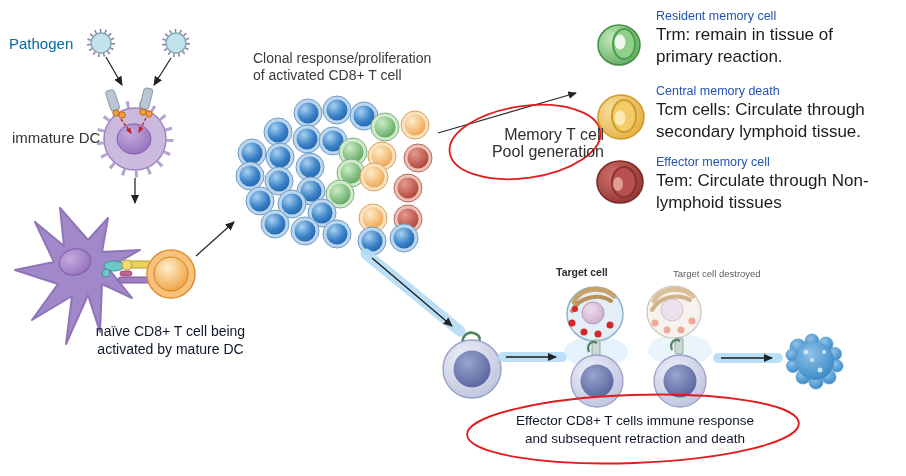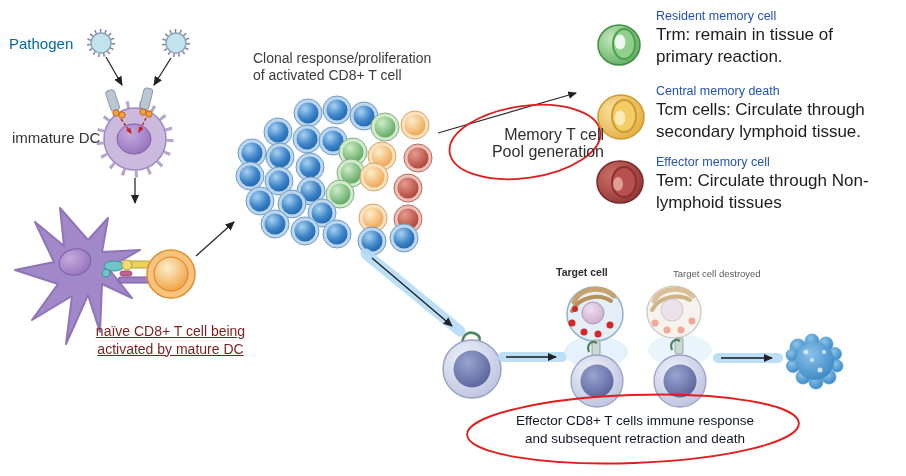--- a/index.html
+++ b/index.html
@@ -3,21 +3,21 @@
 <meta charset="utf-8">
 <style>
   html,body{margin:0;padding:0;background:#fff;}
   .canvas{position:relative;width:906px;height:476px;background:#fff;overflow:hidden;
           font-family:"Liberation Sans",sans-serif;}
   .canvas svg{position:absolute;left:0;top:0;}
   .lbl{position:absolute;white-space:pre-line;color:#3a3a3a;}
   #lbl-pathogen{left:9px;top:35px;font-size:15px;color:#0369a1;}
   #lbl-imdc{left:12px;top:129px;font-size:15px;color:#333;}
   #lbl-clonal{left:253px;top:50px;font-size:14px;line-height:17px;color:#3a3a3a;}
-  #lbl-naive{left:78px;top:323px;width:185px;text-align:center;font-size:14px;line-height:17.5px;color:#7f1d1d;text-decoration:underline;}
+  #lbl-naive{left:78px;top:323px;width:185px;text-align:center;font-size:14px;line-height:17.5px;color:#0f172a;}
   #lbl-pool{left:456px;top:126px;width:148px;text-align:right;font-size:16px;line-height:17px;color:#2f2f2f;}
   #lbl-target{left:556px;top:266px;font-size:10.5px;font-weight:bold;color:#2b2b2b;}
   #lbl-destroyed{left:636px;top:268px;font-size:9.5px;color:#5a5a5a;margin-left:37px;}
   #lbl-effector{left:468px;top:412px;width:334px;text-align:center;font-size:13.5px;line-height:18px;color:#0f172a;}
   .mem-block{position:absolute;left:656px;width:252px;}
   #mem-0{top:9px;} #mem-1{top:84px;} #mem-2{top:155px;}
   .mem-header{width:186px;font-size:12.5px;color:#2353b0;}
   .mem-body{font-size:17px;line-height:22px;color:#1c1c1c;white-space:pre-line;margin-top:1px;}
 </style>
 </head>

